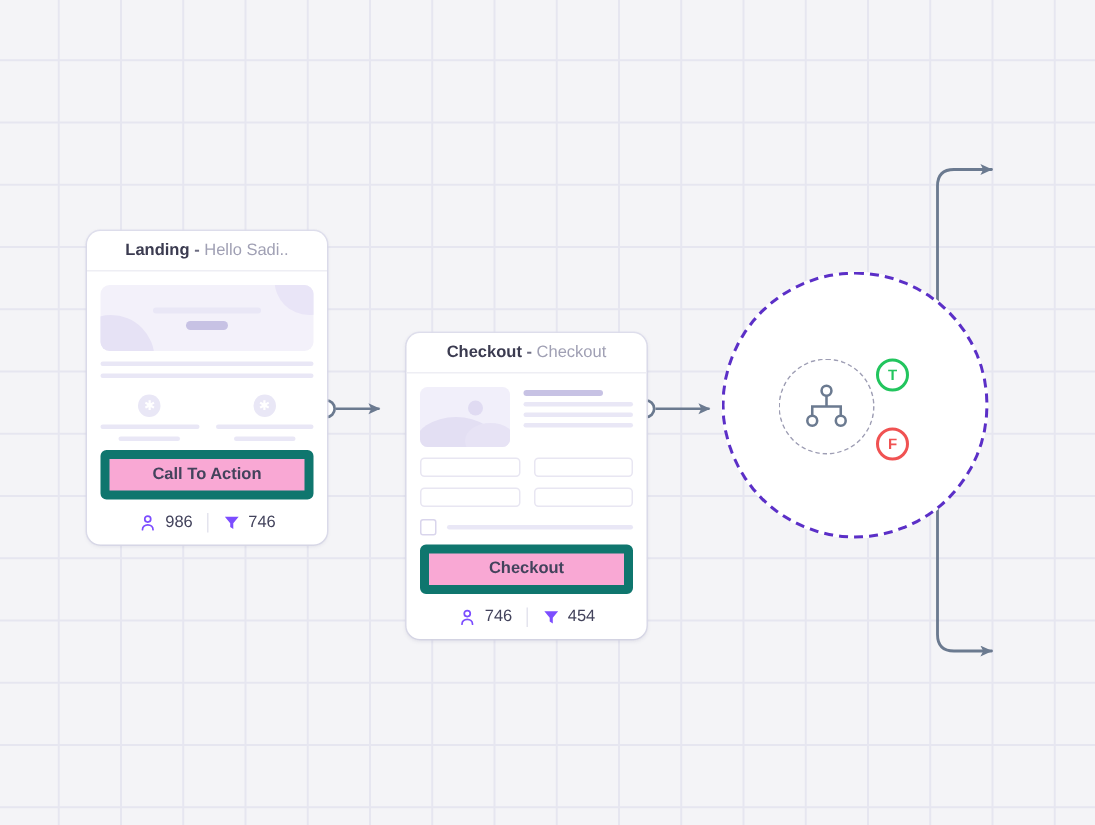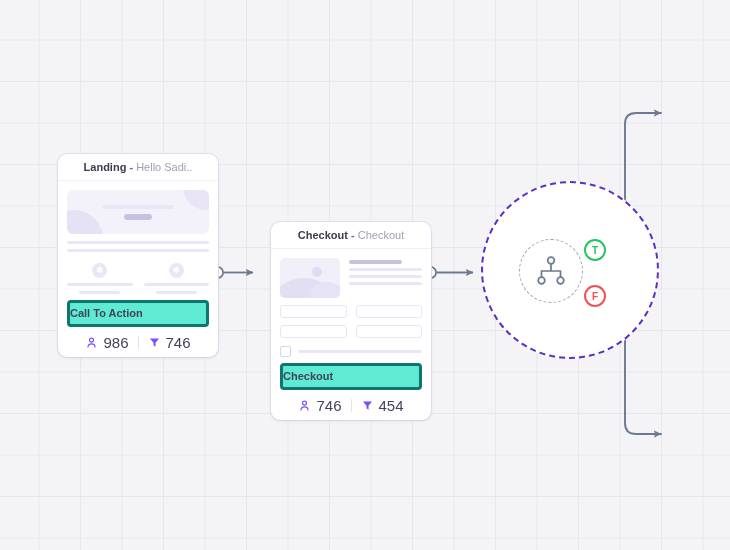--- a/index.html
+++ b/index.html
@@ -63,35 +63,35 @@
     color: #a0a0b4;
     font-weight: normal;
   }
   .card-body {
     padding: 9px 9px 0 9px;
   }
   .card-footer-btn {
     margin: 6px 9px 0 9px;
     height: 21px;
     line-height: 21px;
-    border: 3px solid #0f766e;
+    border: 6px solid #0f766e;
     border-radius: 4px;
-    background: #5eead4;
-    text-align: left;
+    background: #f9a8d4;
+    text-align: center;
     font-size: 11px;
     font-weight: bold;
     color: #43435c;
   }
   .card-stats {
     display: flex;
     align-items: center;
     justify-content: center;
     gap: 9px;
     height: 30px;
-    font-size: 15px;
+    font-size: 11px;
     color: #43435c;
   }
   .stat {
     display: flex;
     align-items: center;
     gap: 5px;
   }
   .stat-divider {
     width: 1px;
     height: 13px;

